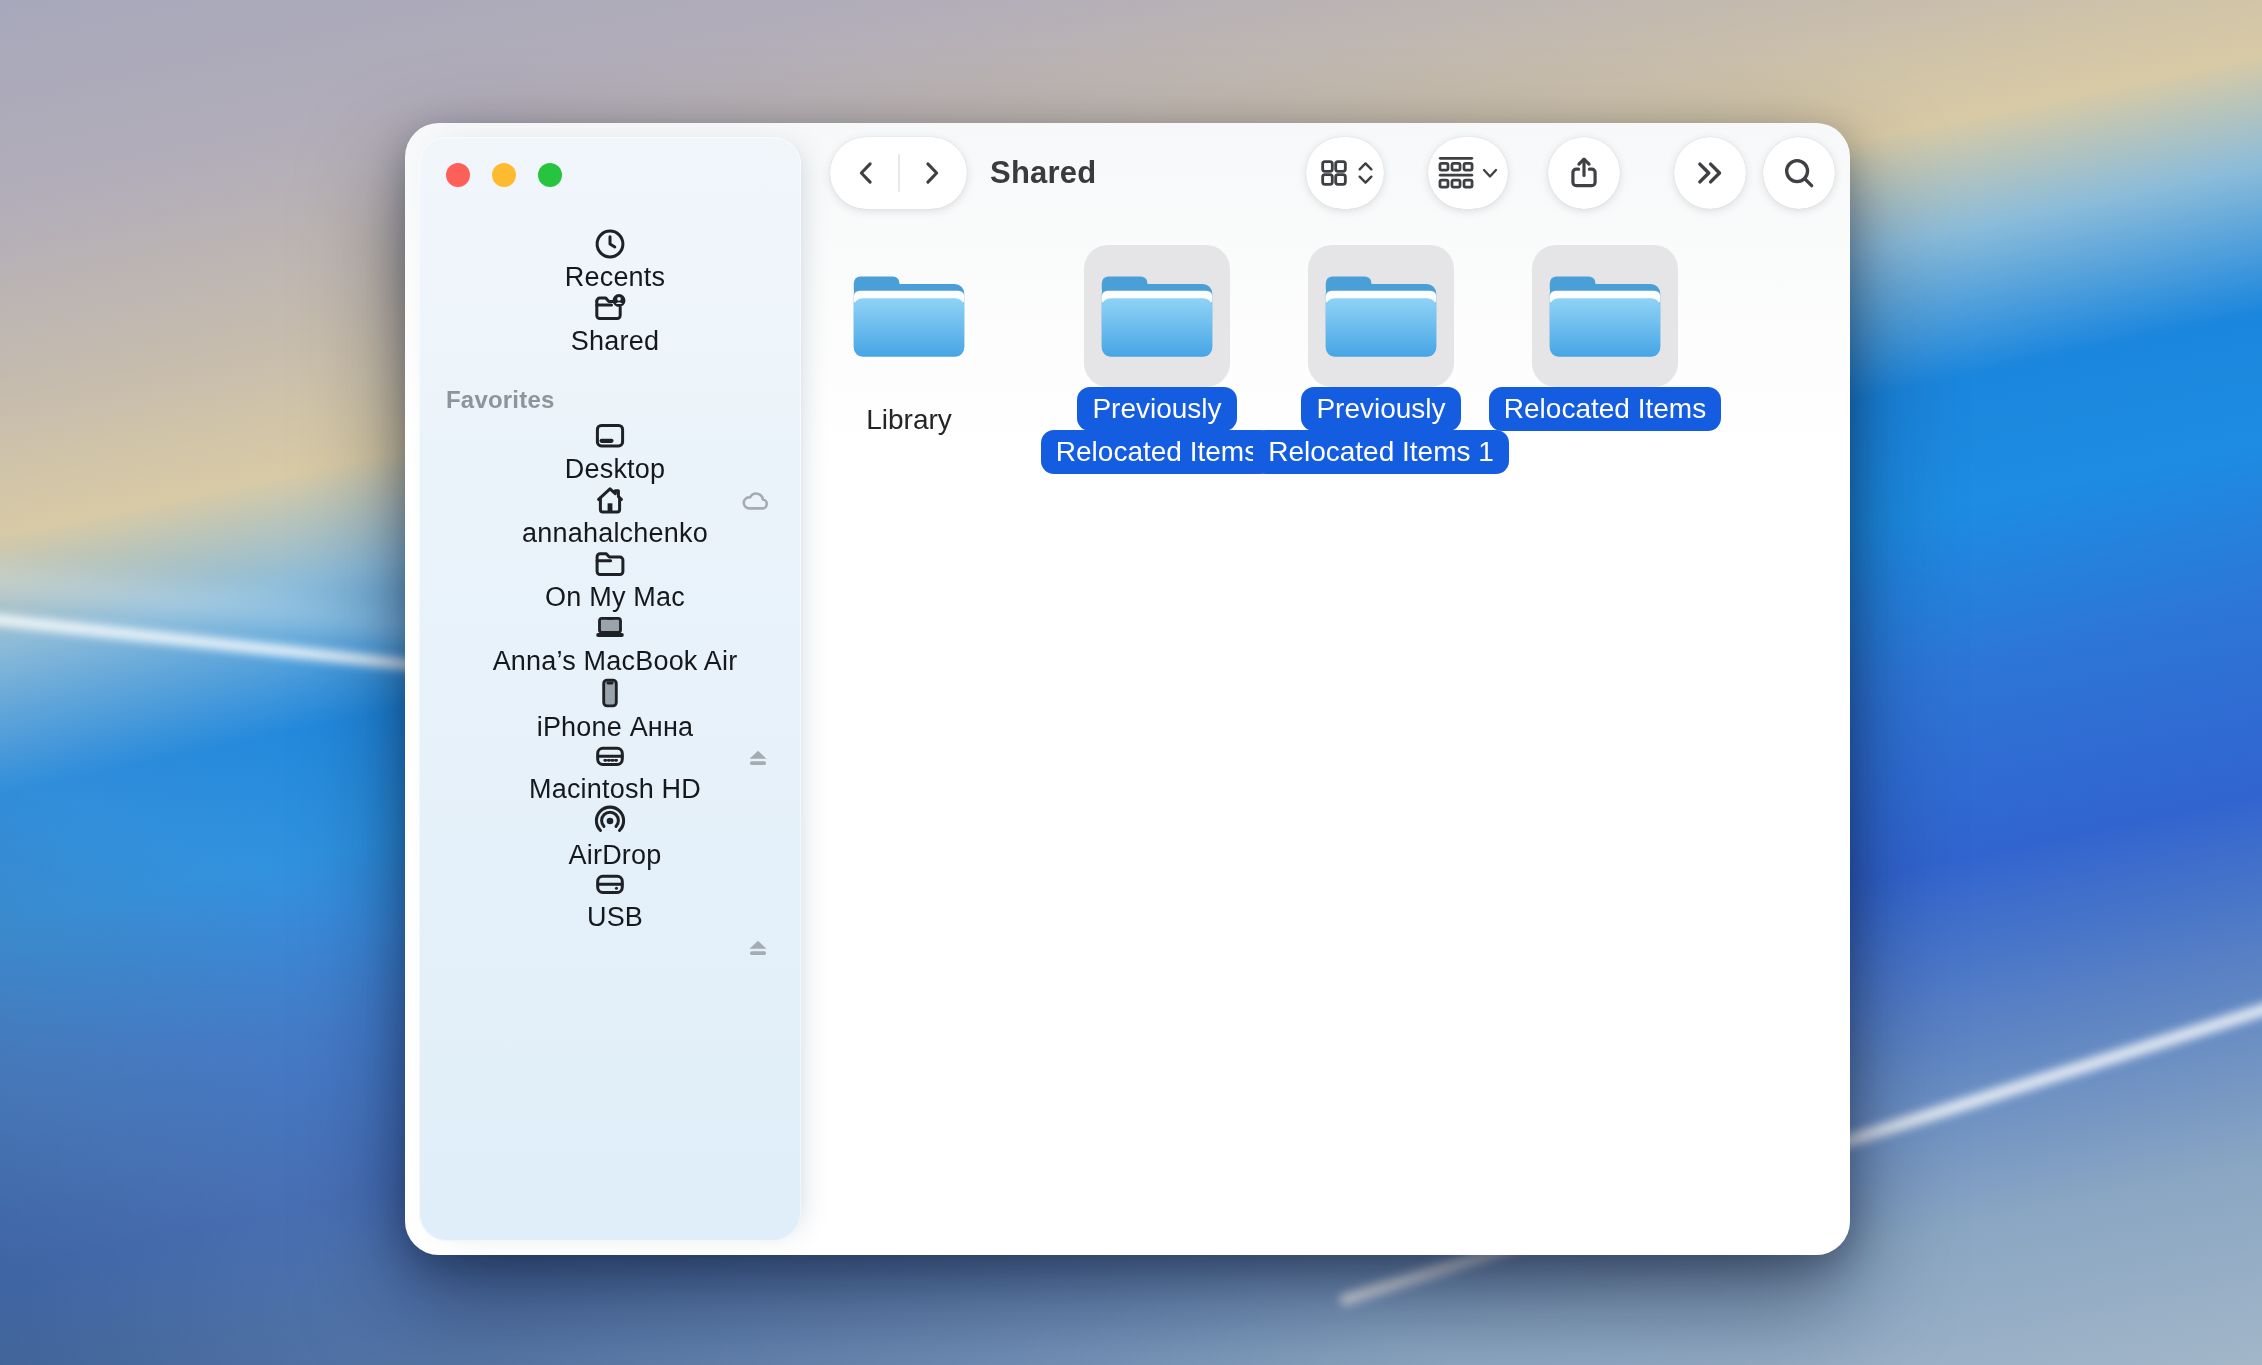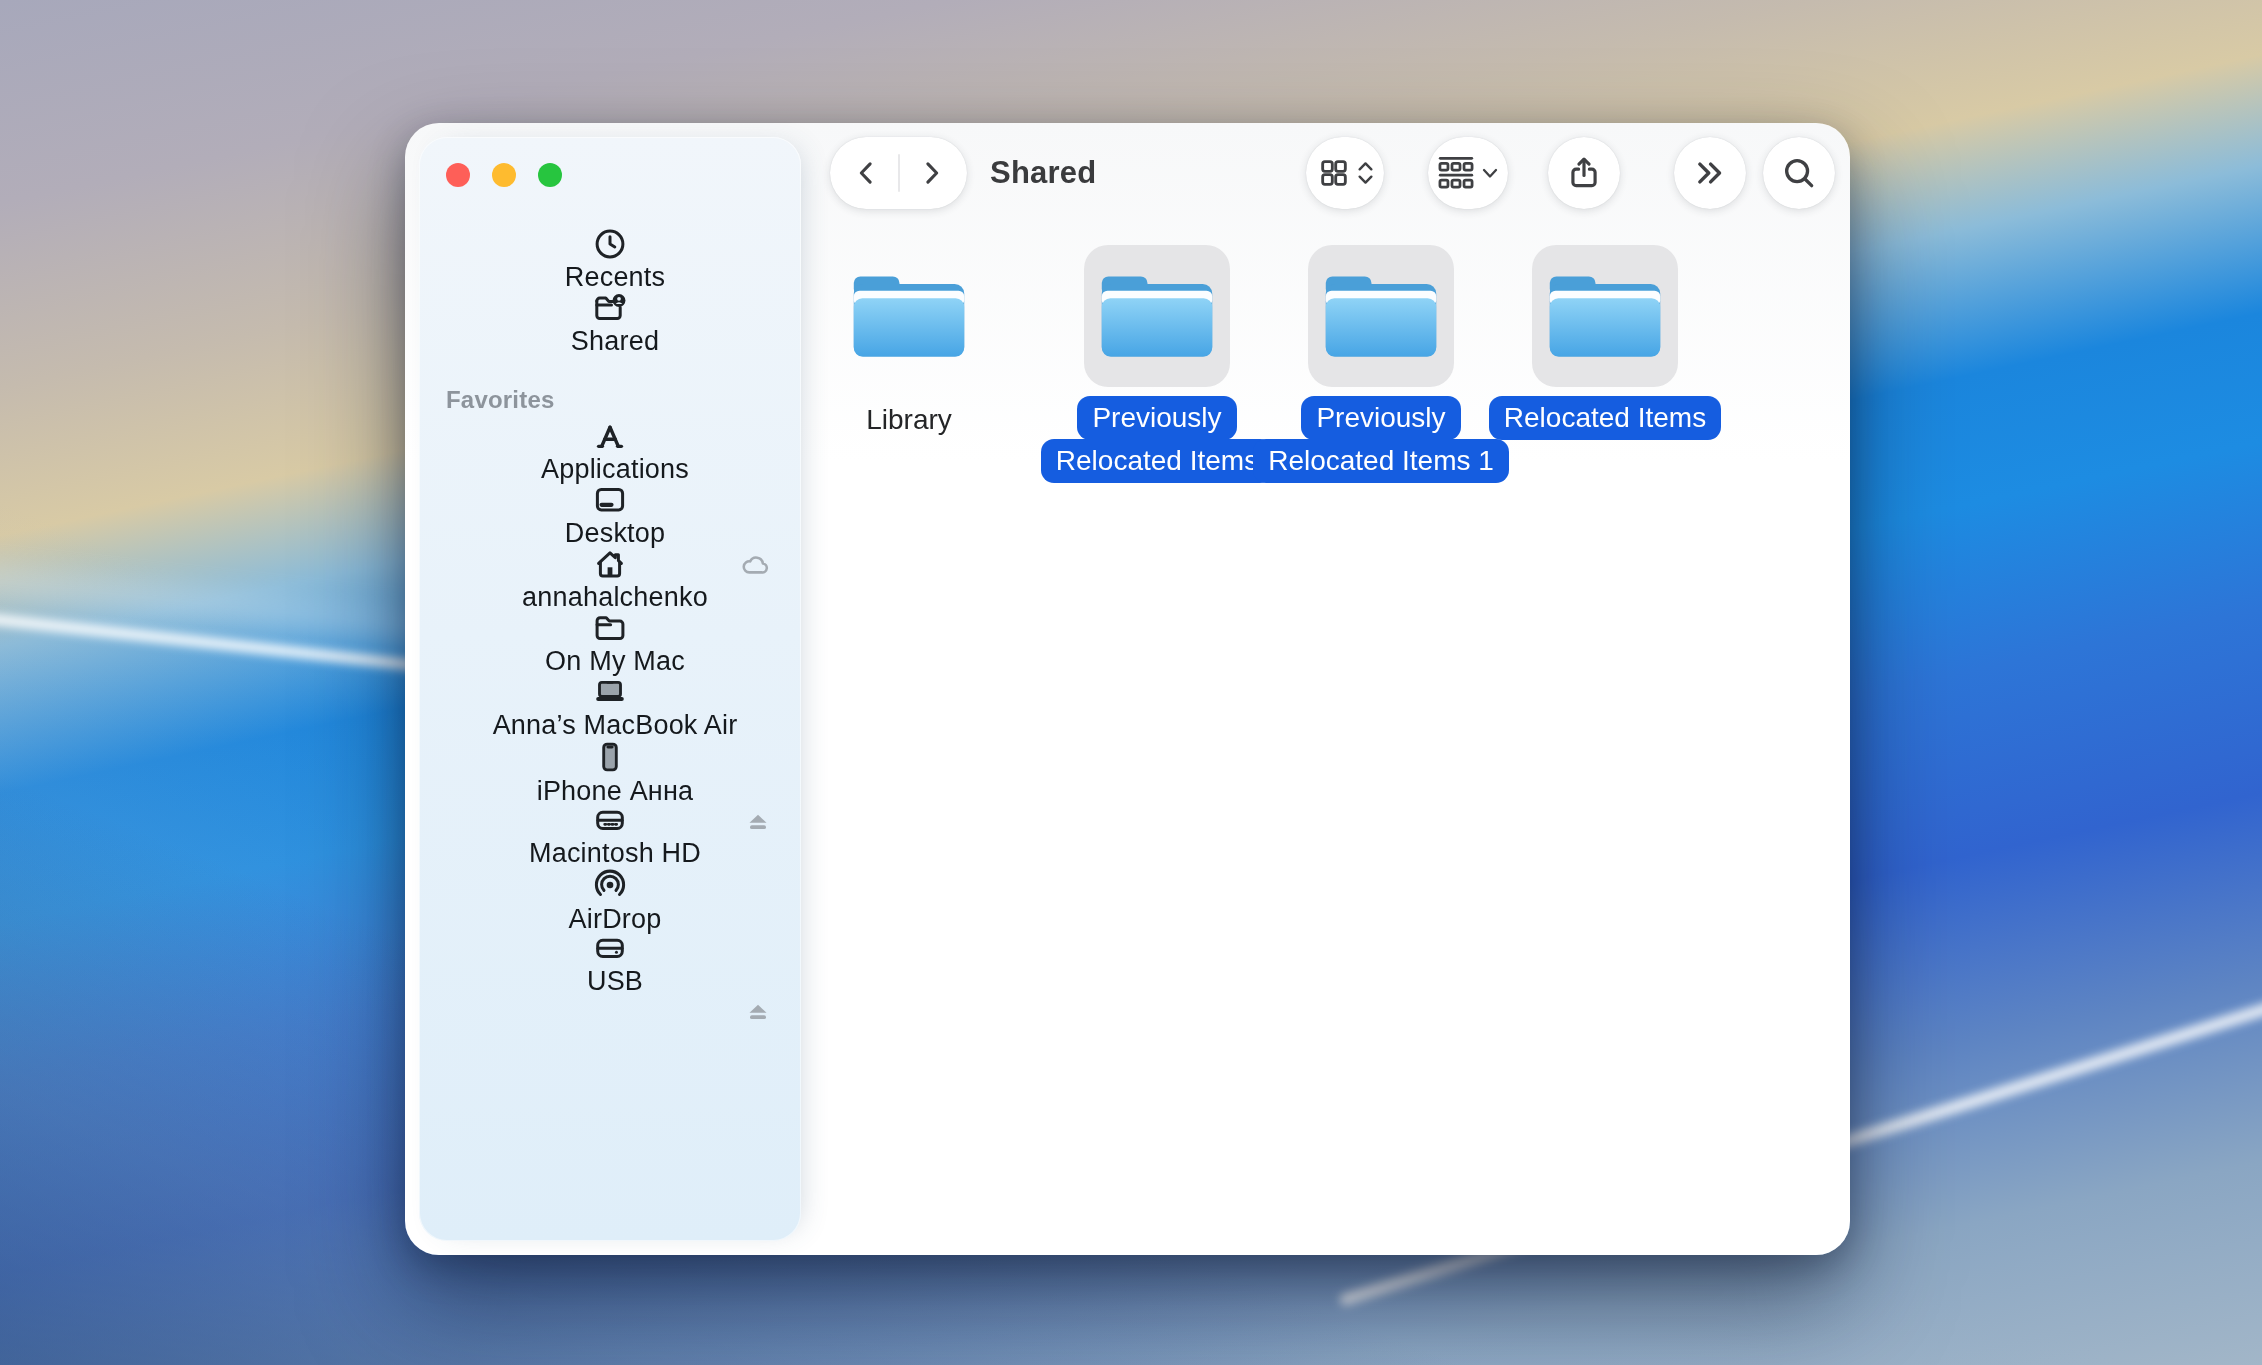--- a/index.html
+++ b/index.html
@@ -67,21 +67,21 @@
   .more-btn   { left:1269px; width:72px; border-radius:50%; }
   .search-btn { left:1358px; width:72px; border-radius:50%; }
 
   
   .cell { position:absolute; top:122px; width:260px; display:flex; flex-direction:column; align-items:center; }
   .cell-1 { left:374px;text-align:center; } .cell-2 { left:622px; } .cell-3 { left:846px; } .cell-4 { left:1070px; }
   .icon-box { width:146px; height:142px; border-radius:24px; display:flex; justify-content:center; }
   .icon-box.selected { background:#e5e5e7; }
   .folder-svg { width:122px; height:99px; margin-top:20px; }
   .plain-label { margin-top:14px; font-size:28px; font-weight:500; color:#242527; line-height:38px; }
-  .pill-stack { margin-top:9px; display:flex; flex-direction:column; align-items:center;text-align:center; }
+  .pill-stack { margin-top:0; display:flex; flex-direction:column; align-items:center;text-align:center; }
   .pill { background:#155de0; color:#ffffff; font-size:28px; font-weight:500; line-height:38px;
           padding:3px 15px; border-radius:13px; white-space:nowrap; }
   .pill + .pill { margin-top:-1px; }
 
   svg { display:block; }
 </style>
 </head>
 <body>
 
 <svg width="0" height="0" style="position:absolute">
@@ -128,32 +128,20 @@
               <circle cx="18" cy="7" r="4.3" fill="#1e2226" stroke="none"></circle>
               <circle cx="18" cy="5.9" r="1.25" fill="#e8f2fa" stroke="none"></circle>
               <path d="M15.8 9.3 a2.8 2.8 0 0 1 4.4 0 z" fill="#e8f2fa" stroke="none"></path>
             </svg>
           </span>
           <span class="rlabel">Shared</span>
         </div>
 
         <div class="sec-header">Favorites</div>
 
-        <div class="row">
-          <span class="ric">
-            <svg width="36" height="36" viewBox="0 0 24 24" fill="none" stroke="#1e2226" stroke-width="2.3" stroke-linecap="round" stroke-linejoin="round">
-              <path d="M6.6 18.6 L12 6.2"></path>
-                <path d="M12 6.2 L17.4 18.6"></path>
-              <path d="M8.5 14.2 H15.5"></path>
-                <path d="M4.4 18.9 H6.9"></path>
-                <path d="M17.1 18.9 H19.6"></path>
-            </svg>
-          </span>
-          <span class="rlabel">Applications</span>
-        </div>
 
 
         <div class="row">
           <span class="ric">
             <svg width="36" height="36" viewBox="0 0 24 24" fill="none" stroke="#1e2226" stroke-width="2" stroke-linecap="round" stroke-linejoin="round">
               <rect x="3.6" y="5" width="16.8" height="13.6" rx="2.6"></rect>
               <path d="M6.4 15.2 H13" stroke-width="2.8"></path>
             </svg>
           </span>
           <span class="rlabel">Desktop</span>

